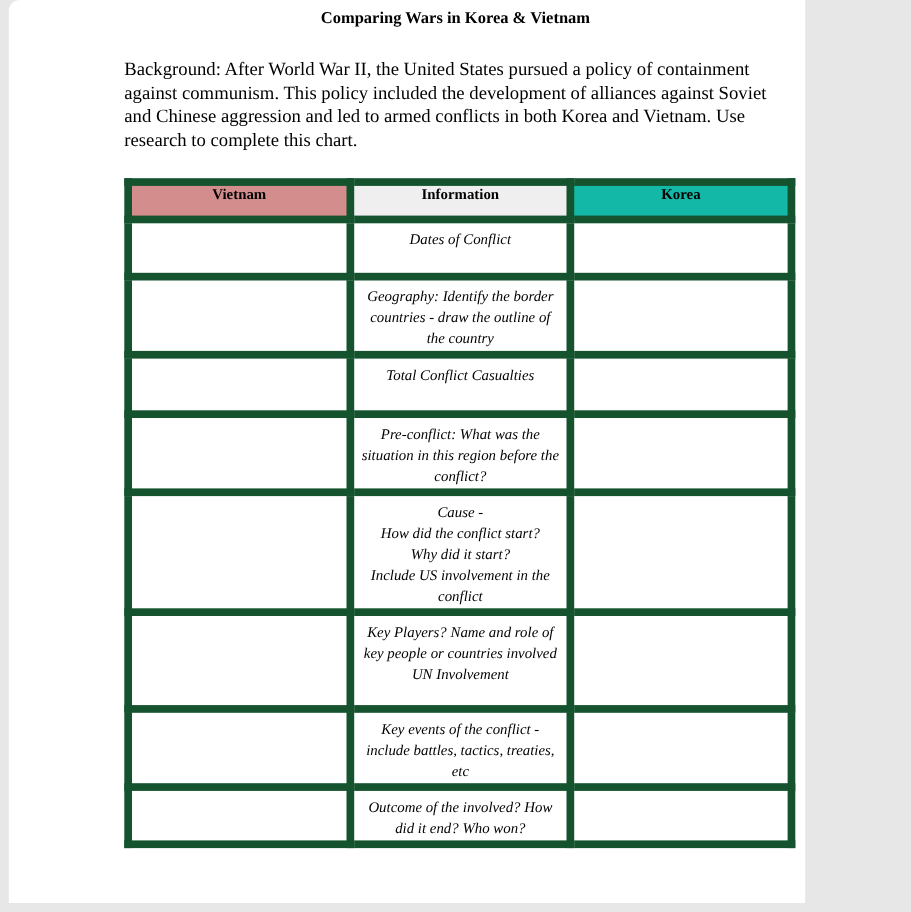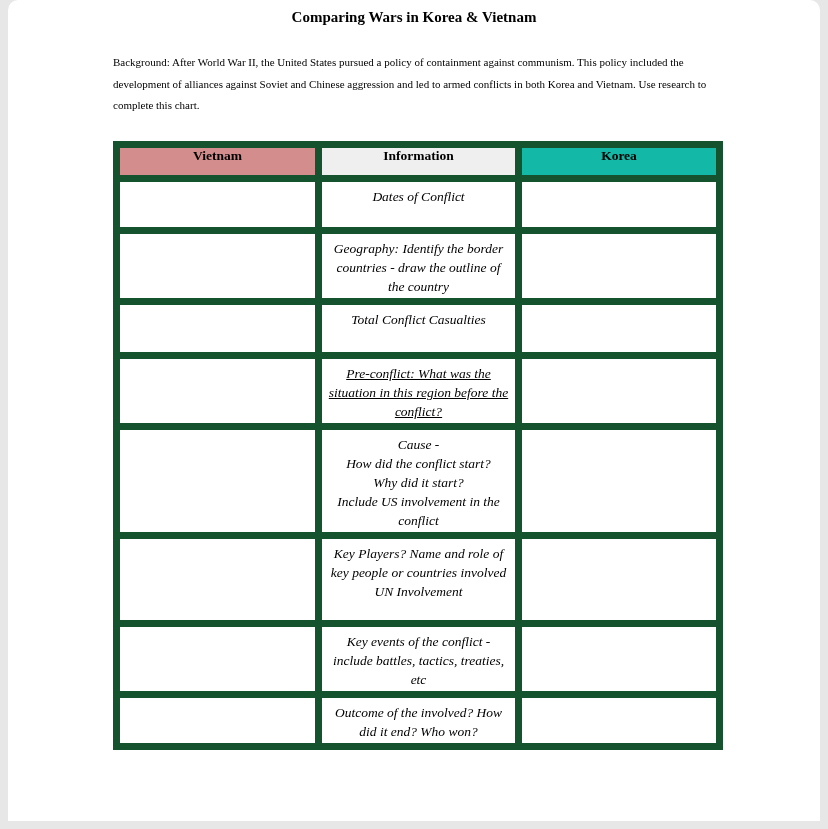--- a/index.html
+++ b/index.html
@@ -3,21 +3,21 @@
 <meta charset="utf-8">
 <style>
   * { margin: 0; padding: 0; box-sizing: border-box; }
   html, body {
     width: 828px;
     font-family: "Liberation Serif", "DejaVu Serif", serif;
     background: #e7e7e7;
   }
   .canvas {
     position: relative;
-    width: 828px;
+    width: 732px;
     height: 829px;
     background: #e7e7e7;
     overflow: hidden;
   }
   .doc-page {
     position: absolute;
     left: 8px;
     top: 0;
     width: 812px;
     height: 821px;
@@ -29,21 +29,21 @@
     color: #000000;
   }
   .doc-title {
     text-align: center;
     font-weight: bold;
     font-size: 15px;
     margin-top: 1px;
     margin-bottom: 26px;
   }
   .doc-paragraph {
-    font-size: 11px;
+    font-size: 17px;
     line-height: 21.5px;
     margin-bottom: 24px;
     max-width: 598px;
   }
   table.chart {
     border-collapse: collapse;
     table-layout: fixed;
     width: 603px;
   }
   table.chart td, table.chart th {
@@ -67,21 +67,21 @@
     padding: 5px 6px 2px 6px;
     line-height: 19px;
     white-space: pre-line;
   }
   td.answer-cell {
     background: #ffffff;
   }
   tr.r1 { height: 52px; }
   tr.r2 { height: 68px; }
   tr.r3 { height: 54px; }
-  tr.r4 { height: 70px; text-decoration: underline; }
+  tr.r4 { height: 70px; }
   tr.r5 { height: 106px; }
   tr.r6 { height: 88px; }
   tr.r7 { height: 69px; }
   tr.r8 { height: 49px; }
   tr.r9 { height: 56px; }
 </style>
 </head>
 <body>
 
 <div class="canvas">

